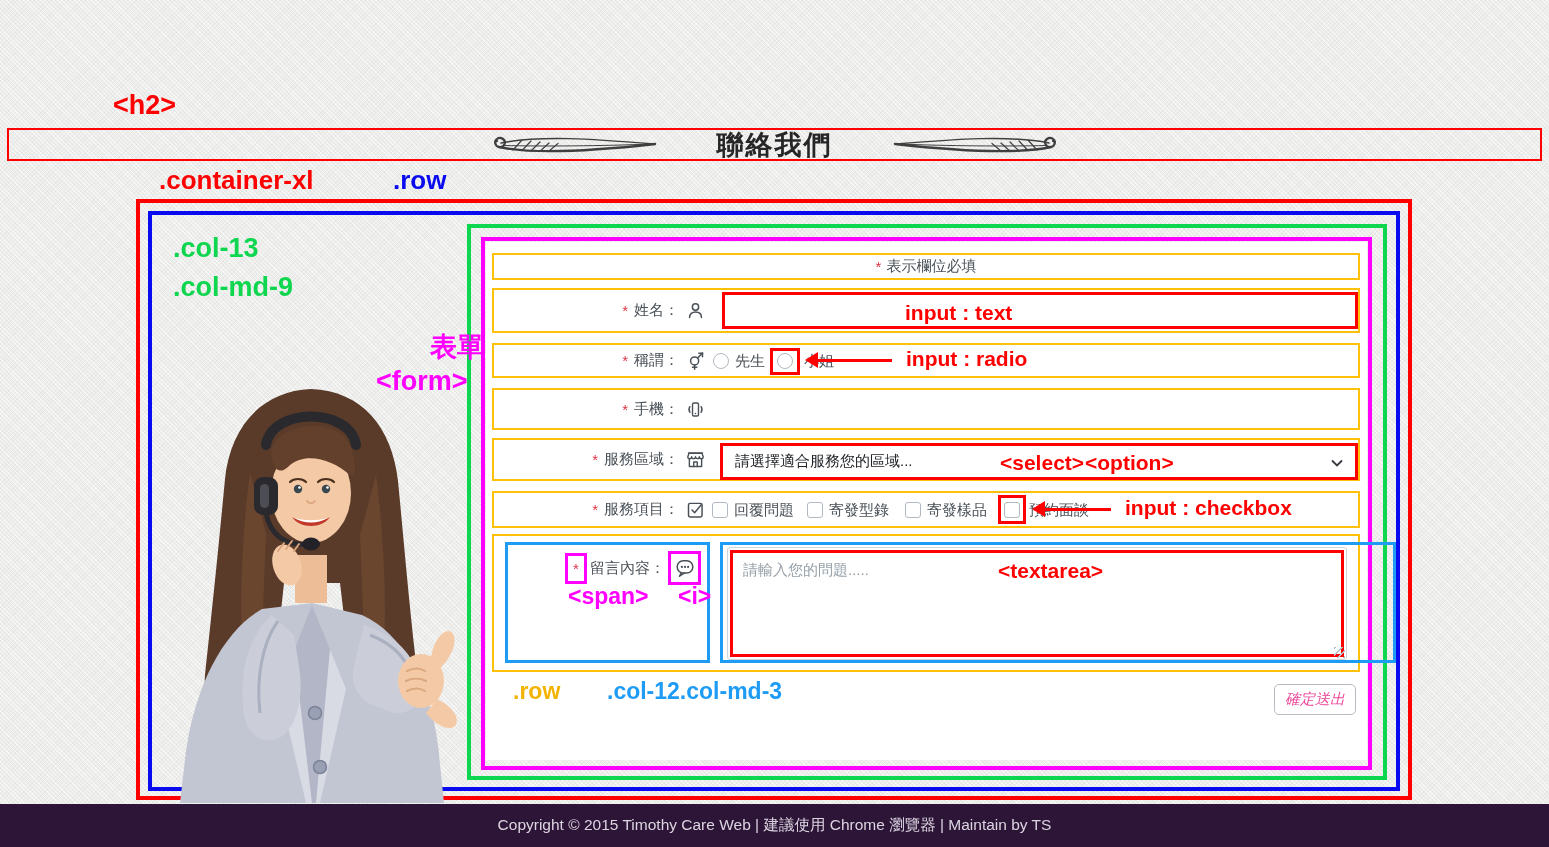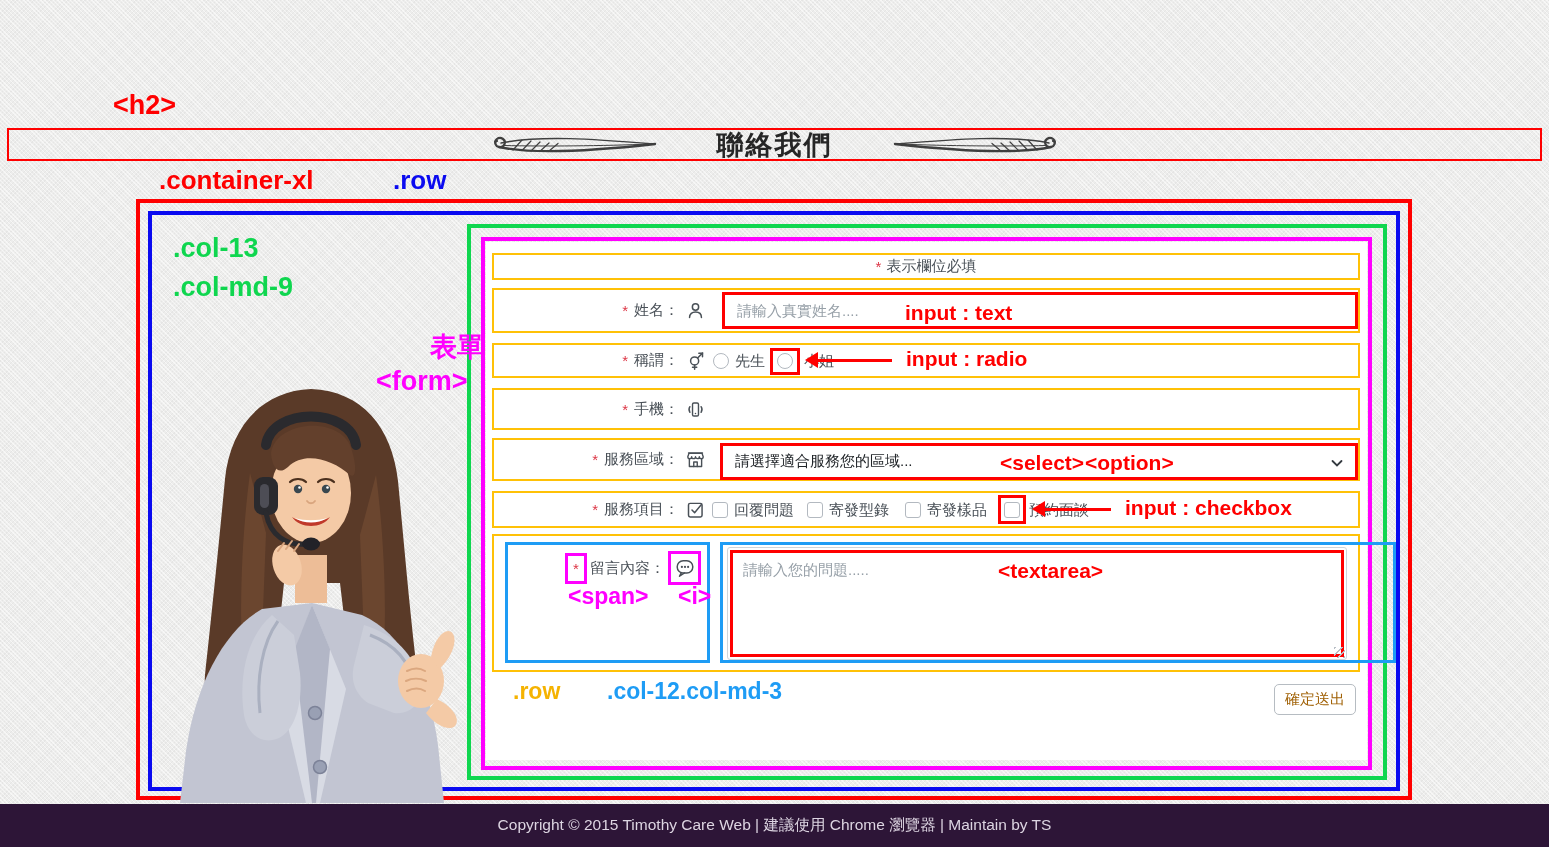--- a/index.html
+++ b/index.html
@@ -58,23 +58,23 @@
   .ah-left{ width:0; height:0; border-style:solid; border-width:8px 13px 8px 0;
             border-color:transparent #ff0000 transparent transparent; }
   .aline{ height:3px; background:#ff0000; }
 
   textarea.ta{ width:100%; height:100%; border:none; outline:none; resize:none;
                font-size:15px; color:#495057; padding:8px 10px;
                font-family:"Liberation Sans","DejaVu Sans",sans-serif; }
   .grip{ position:absolute; right:1px; bottom:1px; width:11px; height:11px;
          background:repeating-linear-gradient(315deg,#b9bfc6 0 1.5px,transparent 1.5px 4.5px); }
 
-  .submit-btn{ border:1px solid #b6bcc2; border-radius:5px; background:#fff; color:#a16207;
+  .submit-btn{ border:1px solid #b6bcc2; border-radius:5px; background:#fff; color:#ec4899;
                font-size:15px; display:flex; align-items:center; justify-content:center; cursor:pointer;
-               font-family:"Liberation Sans","DejaVu Sans",sans-serif; }
+               font-family:"Liberation Sans","DejaVu Sans",sans-serif;font-style:italic; }
 
   .footer{ left:0; top:804px; width:1549px; height:43px; background:#2d1537;
            display:flex; align-items:center; justify-content:center;
            color:#ddd5e2; font-size:15.5px; }
 
   .chev{ width:16px; height:16px; color:#343a40; }
 </style>
 </head>
 <body>
 
@@ -139,21 +139,20 @@
       <span class="star">*</span>
       <span>姓名：</span>
       <span class="ficon">
         <svg viewBox="0 0 24 24" fill="none" stroke="currentColor" stroke-width="1.7" stroke-linecap="round">
           <circle cx="12" cy="8" r="3.6"></circle>
           <path d="M5.2,20 C5.2,15.8 8.2,13.6 12,13.6 C15.8,13.6 18.8,15.8 18.8,20"></path>
         </svg>
       </span>
     </div>
     <div class="abs red-wrap" style="left:228px; top:2px; width:636px; height:37px;">
-      <input class="txt" type="text" placeholder="請輸入真實姓名...." style="">
       <span class="abs note red-t" style="left:170px; top:6px; font-size:21px; pointer-events:none;">input : text</span>
     </div>
   </div>
 
   <div class="abs grow" style="top:343px; height:35px;">
     <div class="label-cell" style="height:100%;">
       <span class="star">*</span>
       <span>稱謂：</span>
       <span class="ficon">
         <svg viewBox="0 0 24 24" fill="none" stroke="currentColor" stroke-width="1.7" stroke-linecap="round">

